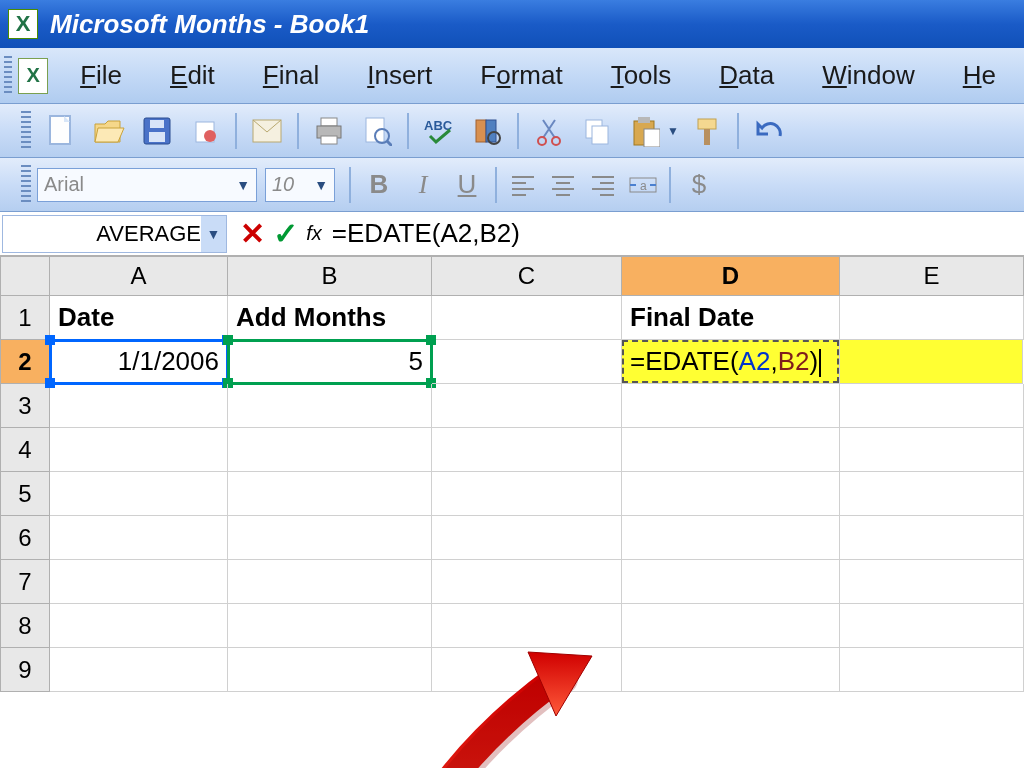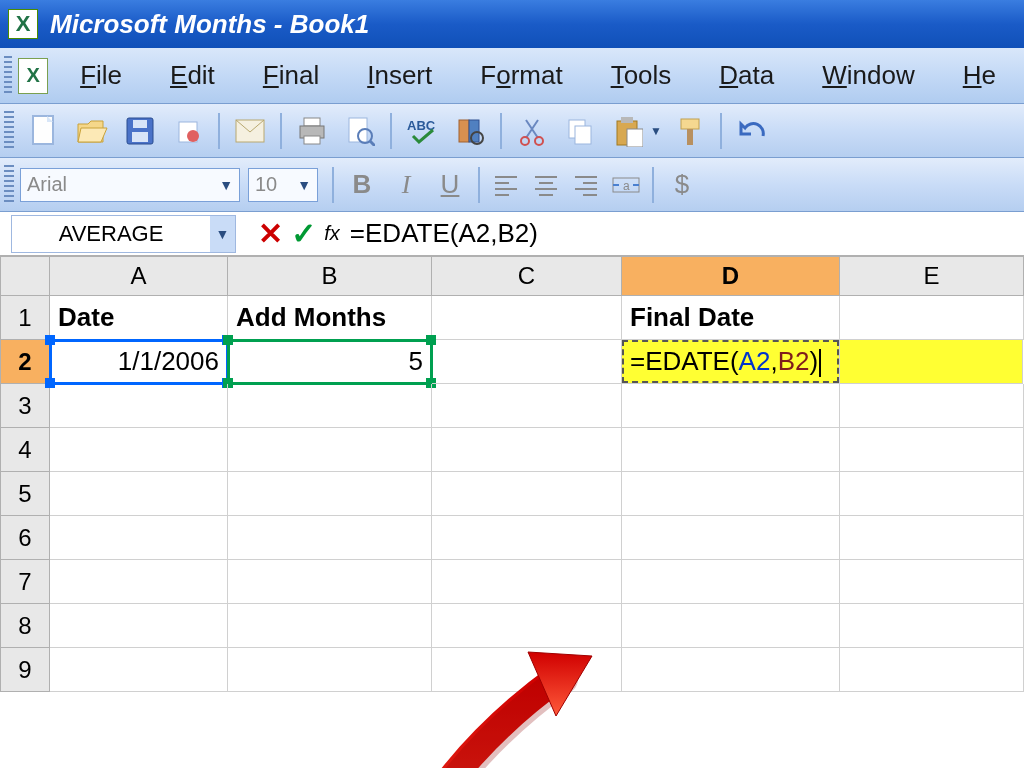--- a/index.html
+++ b/index.html
@@ -41,21 +41,21 @@
   display: inline-flex; align-items: center;
 }
 .menu-item u { text-decoration: underline; }
 .mn { display:inline-block; }
 .mn::first-letter { text-decoration: underline; }
 
 
 .toolbar {
   height: 54px;
   background: linear-gradient(to bottom, #e2ecfb 0%, #c9dcf7 50%, #b5cef0 100%);
-  display: flex; align-items: center; padding: 0 4px;
+  display: flex; align-items: center; padding: 0 21px;
   border-bottom: 1px solid #7a9ed0;
 }
 .tb-handle {
   width: 10px; height: 40px; margin-right: 6px;
   background: repeating-linear-gradient(to bottom, #6b8dc0 0 2px, transparent 2px 5px);
 }
 .tb-btn {
   width: 44px; height: 44px; margin: 0 2px;
   display: inline-flex; align-items: center; justify-content: center;
   border: 1px solid transparent; border-radius: 3px;
@@ -65,38 +65,38 @@
 .tb-drop { width: 12px; display:inline-flex; align-items:center; justify-content:center; color:#2a4d80; font-size:12px; margin-left:-2px; margin-right:4px;}
 svg { display:block; }
 
 
 .fmt-select {
   height: 34px; background: #f7faff; border: 1px solid #7aa0d8;
   font-size: 20px; padding: 2px 6px; color: #8a8a8a;
   display: inline-flex; align-items: center; justify-content: space-between;
 }
 .fmt-font { width: 220px; margin-right: 8px; }
-.fmt-size { width: 70px; margin-right: 8px; }
+.fmt-size { width: 70px; margin-right: 8px; font-style: italic; }
 .fmt-select .arr { color:#2a4d80; font-size:14px; }
 .fmt-btn { width:44px; height:40px; display:inline-flex; align-items:center; justify-content:center; font-size:26px; color:#8a8a8a; }
 .fmt-btn.b { font-weight:bold; }
 .fmt-btn.i { font-style:italic; font-family:"Times New Roman",serif; }
 .fmt-btn.u { text-decoration:underline; }
 .fmt-align { width:40px; height:40px; display:inline-flex; align-items:center; justify-content:center; }
 .fmt-align svg line { stroke:#8a8a8a; stroke-width:2; }
 
 
 .formula-bar {
   height: 44px; background:#fff; border-bottom:1px solid #b0b0b0;
   display:flex; align-items:center;
 }
 .name-box {
   width: 200px; height: 38px; border: 1px solid #9fb8e0;
-  display:flex; align-items:center; justify-content:center;
-  font-size: 22px; margin:0 11px; position:relative;
+  display:flex; align-items:center; justify-content:flex-end;
+  font-size: 22px; margin:0 2px; position:relative;
 }
 .name-box .nbarr {
   position:absolute; right:-26px; width:26px; height:38px;
   background:#c9dcf7; border:1px solid #9fb8e0; border-left:none;
   display:flex; align-items:center; justify-content:center; font-size:14px; color:#2a4d80;
 }
 .fb-btns { margin-left: 36px; display:flex; align-items:center; gap:8px; }
 .fb-cancel { color:#cc0000; font-size:30px; font-weight:bold; }
 .fb-enter { color:#009933; font-size:30px; font-weight:bold; }
 .fb-fx { font-style:italic; font-size:20px; }

